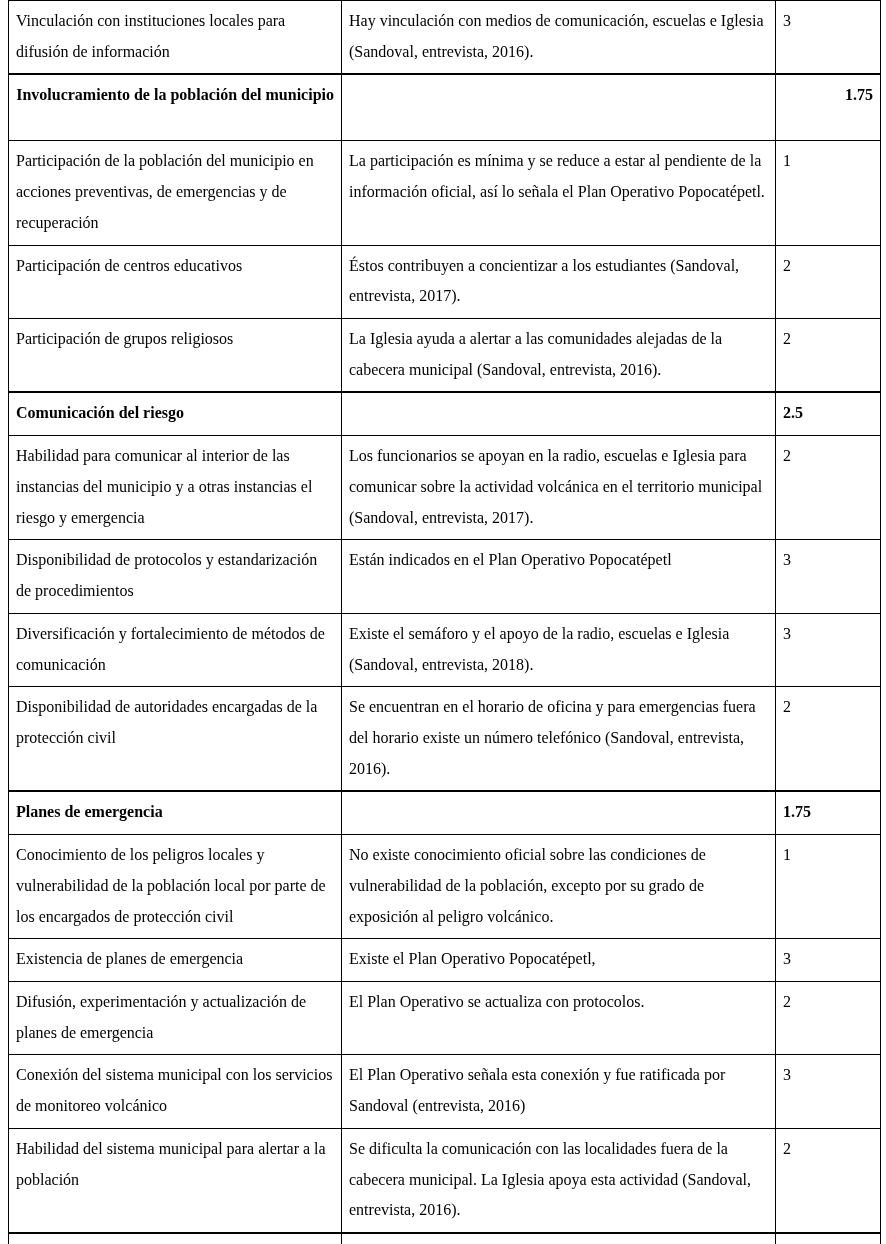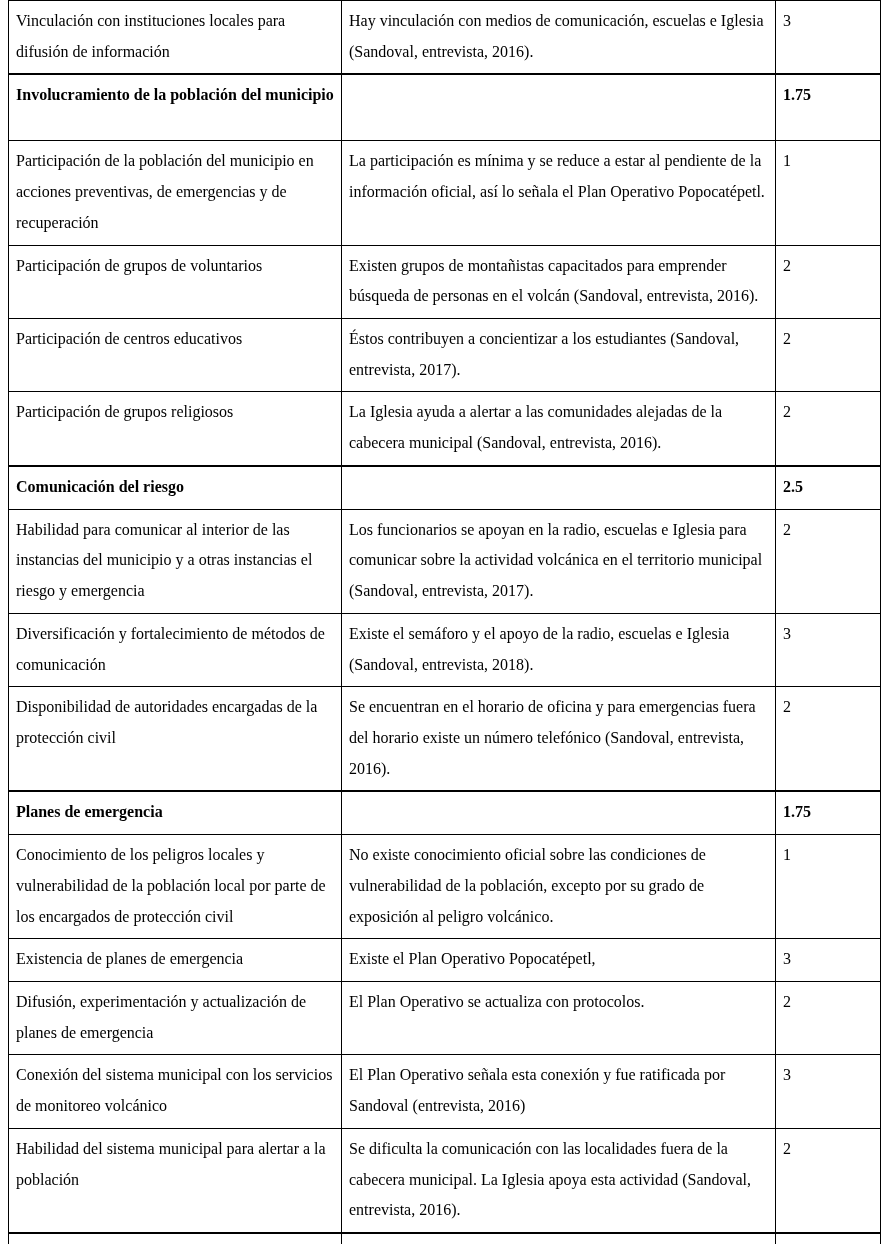--- a/index.html
+++ b/index.html
@@ -46,20 +46,21 @@
     font-weight: bold;
     border-top: 2px solid #000000;
     border-bottom: 1px solid #000000;
   }
   tr.section-row > td.cell-evidence,
   tr.section-row > td.cell-score {
     font-weight: bold;
   }
   tr.section-row.s-tall > td {
     height: 54px;
+    text-align: right;
   }
   tr.pre-section > td {
     border-bottom: 2px solid #000000;
   }
   td.cell-indicator { }
   td.cell-evidence  { }
   td.cell-score     { }
 
   
   tr.clipped > td {
@@ -89,43 +90,43 @@
           <td class="cell-indicator">Involucramiento de la población del municipio</td>
           <td class="cell-evidence"></td>
           <td class="cell-score">1.75</td>
         </tr>
         <tr>
           <td class="cell-indicator">Participación de la población del municipio en acciones preventivas, de emergencias y de recuperación</td>
           <td class="cell-evidence">La participación es mínima y se reduce a estar al pendiente de la información oficial, así lo señala el Plan Operativo Popocatépetl.</td>
           <td class="cell-score">1</td>
         </tr>
         <tr>
-          <td class="cell-indicator">Participación de grupos de voluntarios</td>
-          <td class="cell-evidence">Existen grupos de montañistas capacitados para emprender búsqueda de personas en el volcán (Sandoval, entrevista, 2016).</td>
-          <td class="cell-score">2</td>
-        </tr>
-        <tr>
           <td class="cell-indicator">Participación de centros educativos</td>
           <td class="cell-evidence">Éstos contribuyen a concientizar a los estudiantes (Sandoval, entrevista, 2017).</td>
           <td class="cell-score">2</td>
         </tr>
         <tr class="pre-section">
           <td class="cell-indicator">Participación de grupos religiosos</td>
           <td class="cell-evidence">La Iglesia ayuda a alertar a las comunidades alejadas de la cabecera municipal (Sandoval, entrevista, 2016).</td>
           <td class="cell-score">2</td>
         </tr>
         <tr class="section-row">
           <td class="cell-indicator">Comunicación del riesgo</td>
           <td class="cell-evidence"></td>
           <td class="cell-score">2.5</td>
         </tr>
         <tr>
           <td class="cell-indicator">Habilidad para comunicar al interior de las instancias del municipio y a otras instancias el riesgo y emergencia</td>
           <td class="cell-evidence">Los funcionarios se apoyan en la radio, escuelas e Iglesia para comunicar sobre la actividad volcánica en el territorio municipal (Sandoval, entrevista, 2017).</td>
           <td class="cell-score">2</td>
+        </tr>
+        <tr>
+          <td class="cell-indicator">Disponibilidad de protocolos y estandarización de procedimientos</td>
+          <td class="cell-evidence">Están indicados en el Plan Operativo Popocatépetl</td>
+          <td class="cell-score">3</td>
         </tr>
         <tr>
           <td class="cell-indicator">Diversificación y fortalecimiento de métodos de comunicación</td>
           <td class="cell-evidence">Existe el semáforo y el apoyo de la radio, escuelas e Iglesia (Sandoval, entrevista, 2018).</td>
           <td class="cell-score">3</td>
         </tr>
         <tr class="pre-section">
           <td class="cell-indicator">Disponibilidad de autoridades encargadas de la protección civil</td>
           <td class="cell-evidence">Se encuentran en el horario de oficina y para emergencias fuera del horario existe un número telefónico (Sandoval, entrevista, 2016).</td>
           <td class="cell-score">2</td>

